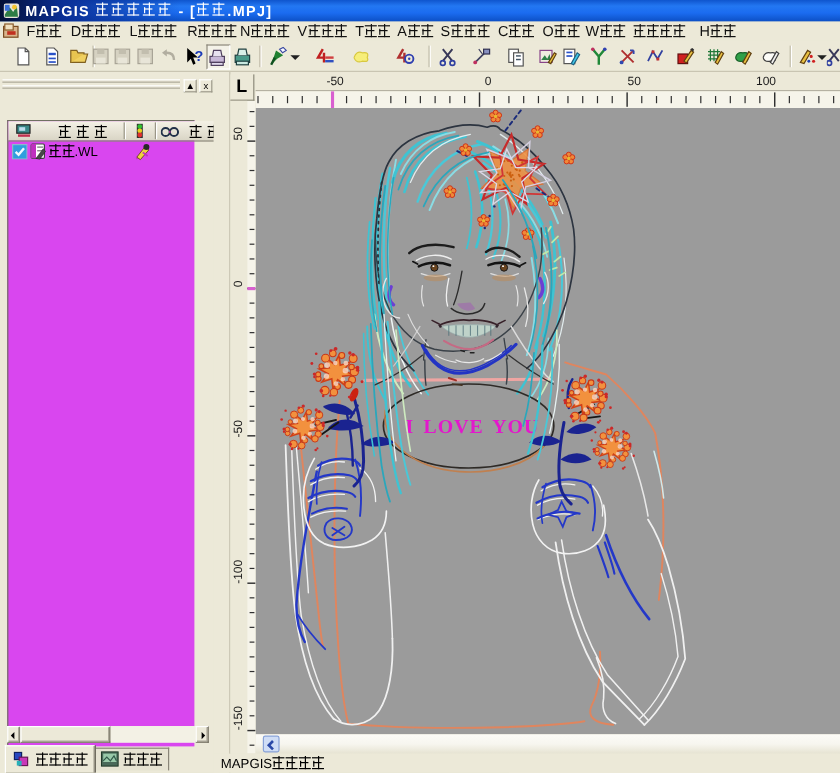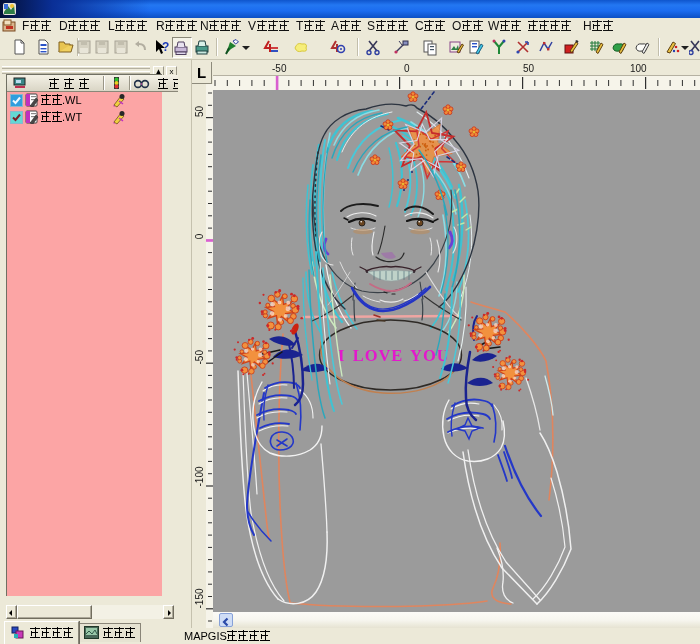--- a/index.html
+++ b/index.html
@@ -14,21 +14,21 @@
 #menu{left:0;top:18px;width:700px;height:16px;background:#ece9d8;font-size:12px;color:#111}
 .mi{position:absolute;top:1px;white-space:nowrap}
 
 #tbar{left:0;top:34px;width:700px;height:26px;background:#ece9d8;border-bottom:1px solid #c9c5b2}
 .tb{position:absolute;top:5px;width:17px;height:17px}
 .sep{position:absolute;top:4px;width:2px;height:18px;border-left:1px solid #c2beab;border-right:1px solid #fff}
 
 #panel{left:0;top:60px;width:178px;height:584px;background:#ece9d8}
 .grip{position:absolute;left:2px;width:148px;height:3px;border-top:1px solid #fff;border-bottom:1px solid #b4b0a0;background:#e4e1d0}
 .pbtn{position:absolute;top:6px;width:11px;height:11px;background:#ece9d8;border:1px solid;border-color:#fff #9c9889 #9c9889 #fff;font-size:8px;line-height:9px;text-align:center;color:#000}
-#ptable{position:absolute;left:6px;top:14px;width:156px;height:522px;background:#fca5a5;border-left:1px solid #707063;border-top:1px solid #707063}
+#ptable{position:absolute;left:6px;top:40px;width:156px;height:522px;background:#d946ef;border-left:1px solid #707063;border-top:1px solid #707063}
 #phead{position:absolute;left:0;top:0;width:172px;height:17px;background:linear-gradient(180deg,#f4f1e6,#d9d5c5);border-bottom:1px solid #8a8778}
 .hdiv{position:absolute;top:1px;width:2px;height:14px;border-left:1px solid #9a9687;border-right:1px solid #fff}
 .prow{position:absolute;left:0;width:172px;height:17px;font-size:11px;color:#000}
 
 .sbtn{position:absolute;background:#ece9d8;border:1px solid;border-color:#fff #716d5e #716d5e #fff;box-shadow:inset -1px -1px 0 #aca899}
 .tri{position:absolute;width:0;height:0;border:3px solid transparent}
 
 .tab{position:absolute;background:#ece9d8;border:1px solid #898578;border-bottom:none;font-size:11px;color:#000}
 
 #cornerL{left:192px;top:62px;width:20px;height:22px;background:#ece9d8;border-right:1px solid #8d8a7b;border-bottom:1px solid #8d8a7b;color:#000;font-weight:bold;font-size:15px;text-align:center;line-height:21px}
@@ -42,20 +42,21 @@
 </style></head><body>
 <div id="w">
   <div class="abs" id="title">
       <div class="shade"></div>
     <svg class="abs" style="left:3px;top:2px" width="14" height="14">
         <rect x="0" y="1" width="13" height="12" rx="2" fill="#e8e4da"></rect>
         <path d="M1 10 L5 4 L8 8 L11 3 L12 12 L1 12 Z" fill="#2e7d46"></path>
         <circle cx="9" cy="4" r="2" fill="#f4c430"></circle>
         <rect x="1" y="2" width="4" height="5" fill="#3a6fd8"></rect>
       </svg>
+    <span class="txt">MAPGIS <i class="g"></i><i class="g"></i><i class="g"></i><i class="g"></i><i class="g"></i> - [<i class="g"></i><i class="g"></i>.MPJ]</span>
   </div>
   <div class="abs" id="menu">
     <svg class="abs" style="left:2px;top:1px" width="15" height="14">
         <rect x="1" y="3" width="12" height="9" fill="#d8b48c" stroke="#7a4a20"></rect>
         <rect x="2" y="1" width="7" height="5" fill="#f0e0c0" stroke="#8a5a28"></rect>
         <rect x="4" y="7" width="7" height="3" fill="#c03020"></rect>
       </svg>
     <span class="mi" style="left:22px">F<i class="g"></i><i class="g"></i></span>
     <span class="mi" style="left:59px">D<i class="g"></i><i class="g"></i><i class="g"></i></span>
     <span class="mi" style="left:108px">L<i class="g"></i><i class="g"></i><i class="g"></i></span>
@@ -256,40 +257,20 @@
             <path d="M3 6.5 L5.5 9 L10 3.5" fill="none" stroke="#eef8ff" stroke-width="2"></path>
           </svg>
 <svg class="abs" style="left:18px;top:1px" width="14" height="14">
             <rect x="1" y="1" width="11" height="12" rx="1" fill="#fff" stroke="#404040"></rect>
             <rect x="1" y="1" width="4" height="12" fill="#c030c0"></rect>
             <rect x="6" y="3" width="5" height="1.2" fill="#888"></rect>
             <rect x="6" y="6" width="5" height="1.2" fill="#888"></rect>
             <path d="M5 13 L11 5 L13 7 L8 14 Z" fill="#484848" stroke="#202020" stroke-width="0.5"></path>
           </svg>
 <span style="position:absolute;left:33px;top:2px"><i class="g"></i><i class="g"></i>.WL</span>
-<svg class="abs" style="left:104px;top:1px" width="15" height="15">
-            <path d="M2 12 L4 13 L3 14 Z" fill="#c030c0"></path>
-            <path d="M3 12 L10 3 L13 6 L6 14 Z" fill="#f0d040" stroke="#604010" stroke-width="0.7"></path>
-            <circle cx="11" cy="3.5" r="2.5" fill="#282828"></circle>
-            <path d="M8 8 L12 11" stroke="#c030c0" stroke-width="1.5"></path>
-          </svg>
-</div>
-        <div class="prow" style="top:34px">
-<svg class="abs" style="left:3px;top:2px" width="13" height="13">
-            <rect x="0.5" y="0.5" width="12" height="12" fill="#63d8d4" stroke="#8ab8cc"></rect>
-            <path d="M3 6.5 L5.5 9 L10 3.5" fill="none" stroke="#7c1f28" stroke-width="2"></path>
-          </svg>
-<svg class="abs" style="left:18px;top:1px" width="14" height="14">
-            <rect x="1" y="1" width="11" height="12" rx="1" fill="#fff" stroke="#404040"></rect>
-            <rect x="1" y="1" width="4" height="12" fill="#c030c0"></rect>
-            <rect x="6" y="3" width="5" height="1.2" fill="#888"></rect>
-            <rect x="6" y="6" width="5" height="1.2" fill="#888"></rect>
-            <path d="M5 13 L11 5 L13 7 L8 14 Z" fill="#484848" stroke="#202020" stroke-width="0.5"></path>
-          </svg>
-<span style="position:absolute;left:33px;top:2px"><i class="g"></i><i class="g"></i>.WT</span>
 <svg class="abs" style="left:104px;top:1px" width="15" height="15">
             <path d="M2 12 L4 13 L3 14 Z" fill="#c030c0"></path>
             <path d="M3 12 L10 3 L13 6 L6 14 Z" fill="#f0d040" stroke="#604010" stroke-width="0.7"></path>
             <circle cx="11" cy="3.5" r="2.5" fill="#282828"></circle>
             <path d="M8 8 L12 11" stroke="#c030c0" stroke-width="1.5"></path>
           </svg>
 </div>
     </div>
     <div class="abs" style="left:6px;top:545px;width:168px;height:14px;background:#f3f1e5">
 <div class="sbtn" style="left:0;top:0;width:11px;height:14px">

